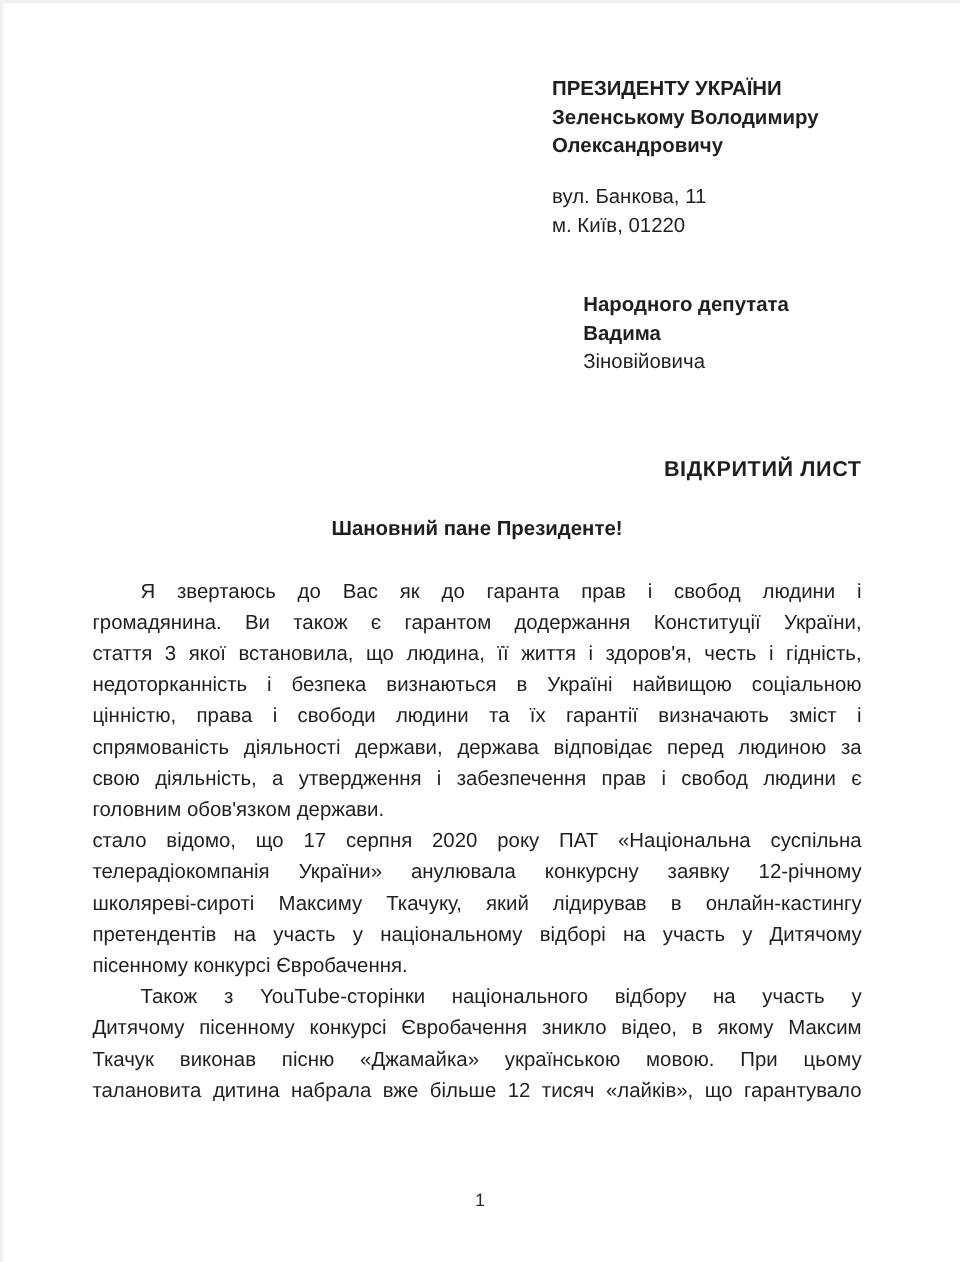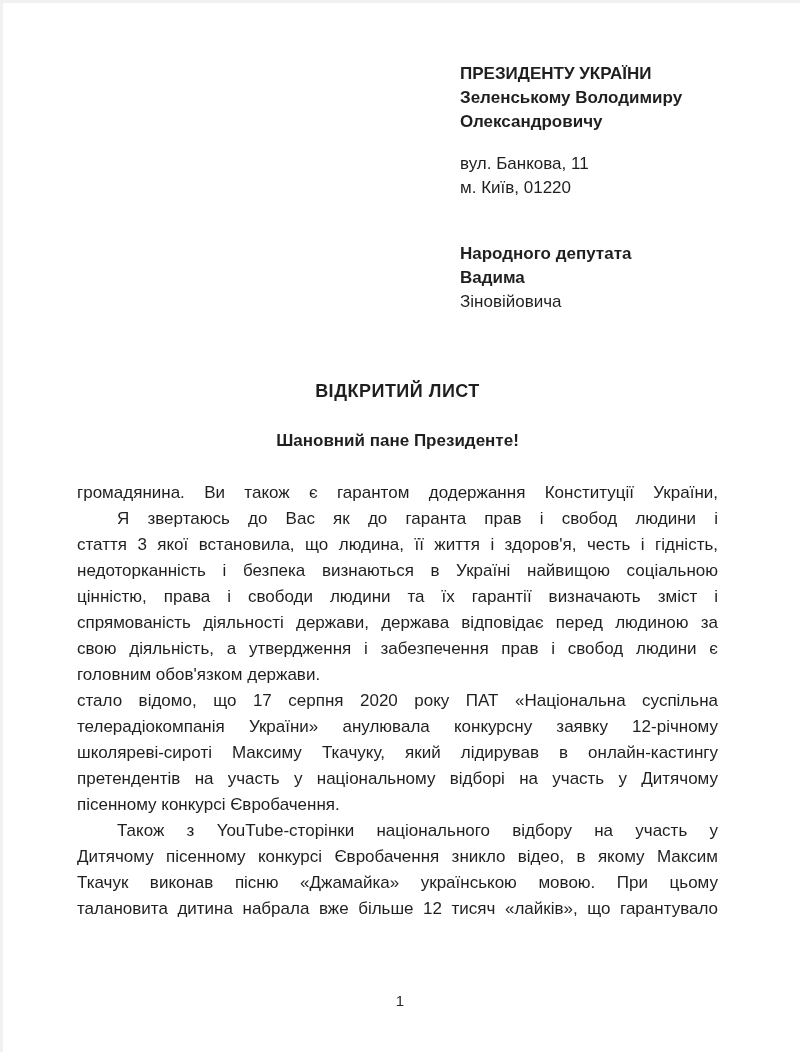--- a/index.html
+++ b/index.html
@@ -26,24 +26,24 @@
     line-height: 24px;
     white-space: nowrap;
   }
   .n-line {
     font-weight: normal;
     font-size: 17px;
     line-height: 24px;
     white-space: nowrap;
   }
   .addr-block { margin-top: 18px; }
-  .sender-block { margin-top: 42px; }
+  .sender-block { margin-top: 42px; margin-left: 26px; }
   .letter-title {
     margin-top: 64px;
-    text-align: center;
+    text-align: right;
     font-weight: bold;
     font-size: 18px;
     line-height: 26px;
     letter-spacing: 0.5px;
   }
   .salutation {
     margin-top: 24px;
     text-align: center;
     font-weight: bold;
     font-size: 17px;
@@ -92,22 +92,22 @@
         <div class="n-line">Зіновійовича</div>
       </div>
     </div>
 
     <div class="letter-title">ВІДКРИТИЙ ЛИСТ</div>
     <div class="salutation">Шановний пане Президенте!</div>
 
     <div class="paragraphs">
 
       <div>
+        <div class="pline first">Я звертаюсь до Вас як до гаранта прав і свобод людини і</div>
         <div class="pline">громадянина. Ви також є гарантом додержання Конституції України,</div>
-        <div class="pline first">Я звертаюсь до Вас як до гаранта прав і свобод людини і</div>
         <div class="pline">стаття 3 якої встановила, що людина, її життя і здоров'я, честь і гідність,</div>
         <div class="pline">недоторканність і безпека визнаються в Україні найвищою соціальною</div>
         <div class="pline">цінністю, права і свободи людини та їх гарантії визначають зміст і</div>
         <div class="pline">спрямованість діяльності держави, держава відповідає перед людиною за</div>
         <div class="pline">свою діяльність, а утвердження і забезпечення прав і свобод людини є</div>
         <div class="pline last">головним обов'язком держави.</div>
       </div>
 
       <div>
         <div class="pline">стало відомо, що 17 серпня 2020 року ПАТ «Національна суспільна</div>

